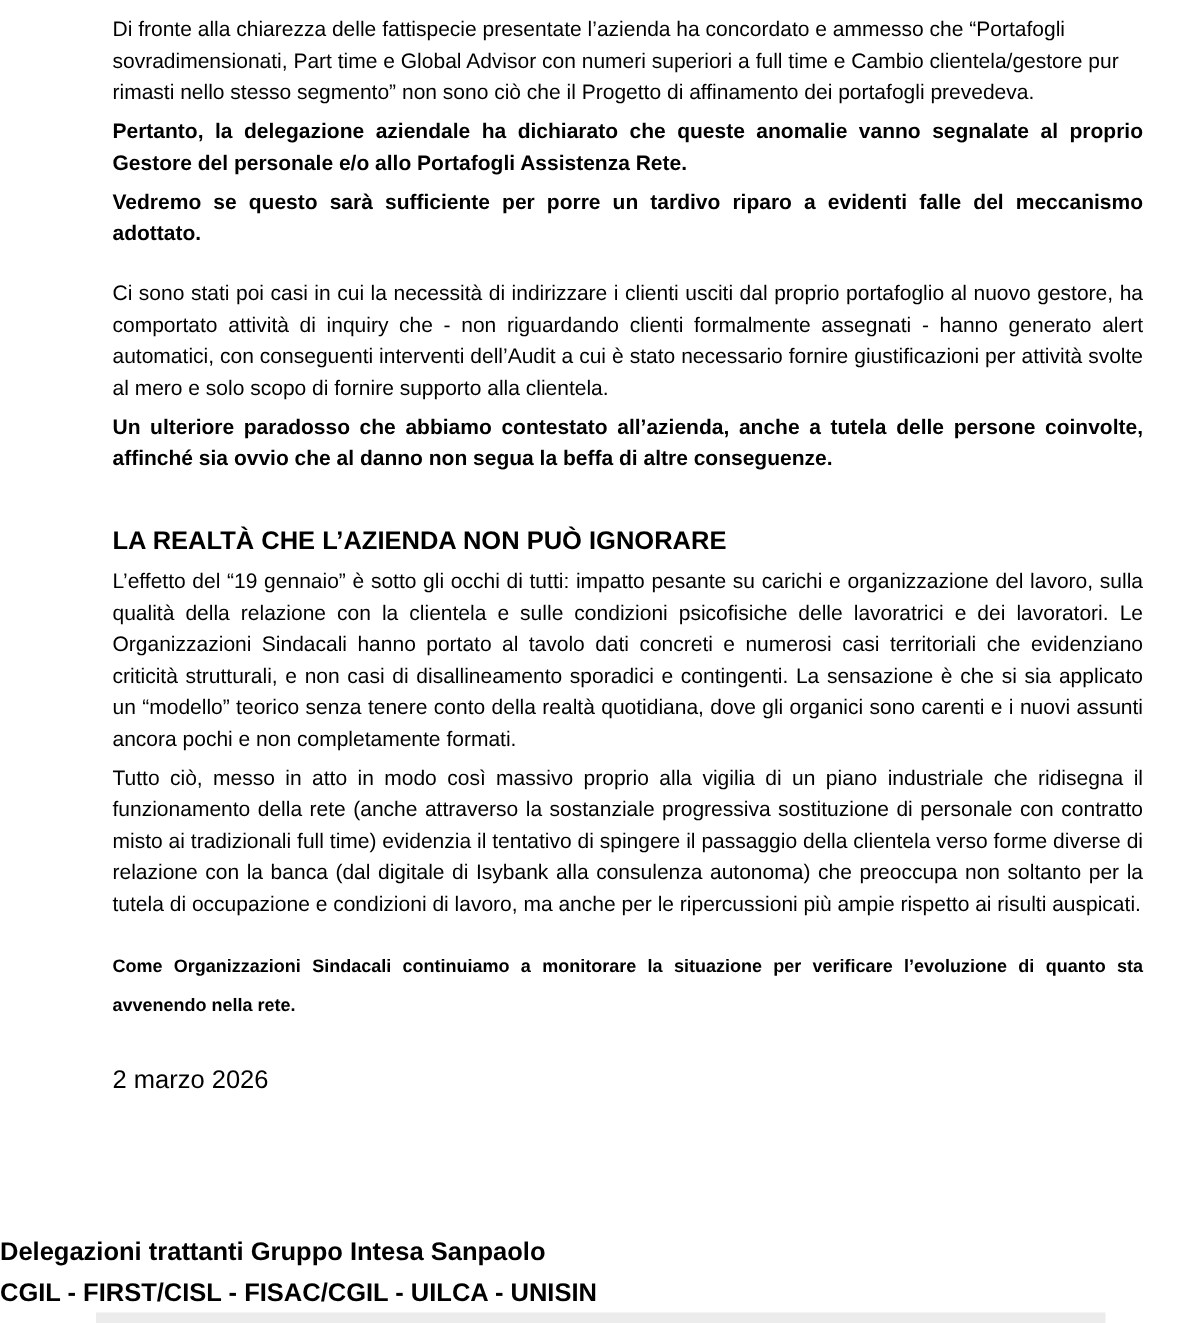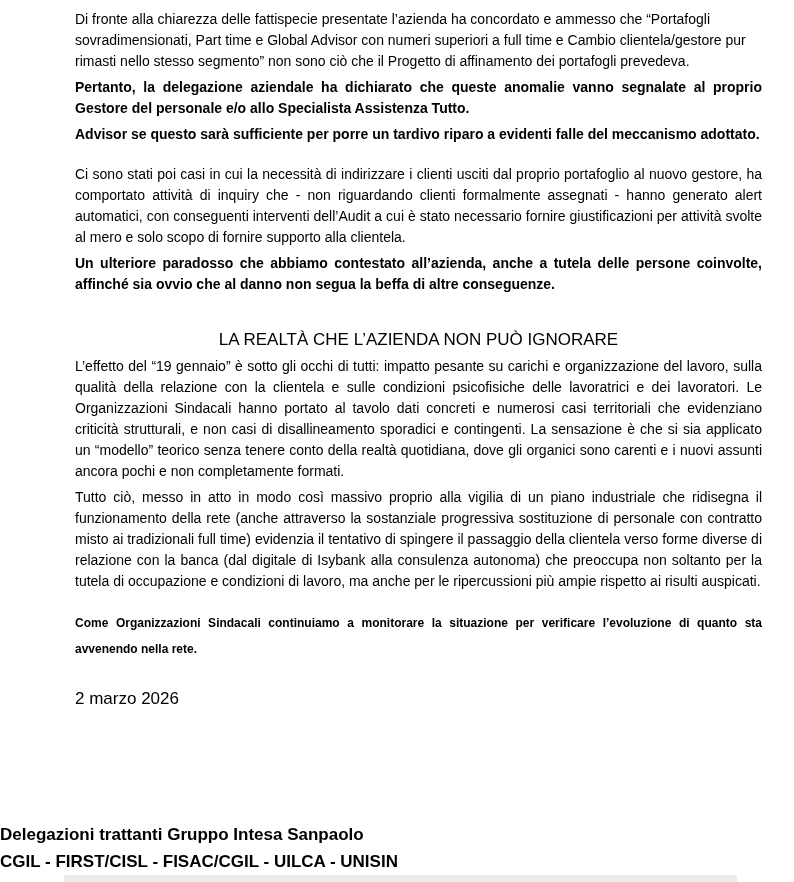--- a/index.html
+++ b/index.html
@@ -27,22 +27,21 @@
     line-height: 21px;
     color: #000000;
   }
   .justify { text-align: justify; }
   .bold { font-weight: bold; }
   .spacer { height: 14px; }
   .section-title {
     margin: 34px 0 6px 0;
     font-size: 17px;
     line-height: 21px;
-    font-weight: normal;
-    text-align: center;
+    font-weight: bold;
     color: #000000;
   }
   .big {
     margin-top: 18px;
     font-size: 12px;
     line-height: 26px;
   }
   .date {
     margin-top: 26px;
     font-size: 17px;
@@ -68,23 +67,23 @@
   }
 </style>
 </head>
 <body>
 
 <div class="page">
   <div class="content">
 
     <p class="body-text">Di fronte alla chiarezza delle fattispecie presentate l’azienda ha concordato e ammesso che “Portafogli sovradimensionati, Part time e Global Advisor con numeri superiori a full time e Cambio clientela/gestore pur rimasti nello stesso segmento” non sono ciò che il Progetto di affinamento dei portafogli prevedeva.</p>
 
-    <p class="body-text bold justify">Pertanto, la delegazione aziendale ha dichiarato che queste anomalie vanno segnalate al proprio Gestore del personale e/o allo Specialista Assistenza Tutto.</p>
+    <p class="body-text bold justify">Pertanto, la delegazione aziendale ha dichiarato che queste anomalie vanno segnalate al proprio Gestore del personale e/o allo Portafogli Assistenza Rete.</p>
 
-    <p class="body-text bold justify">Advisor se questo sarà sufficiente per porre un tardivo riparo a evidenti falle del meccanismo adottato.</p>
+    <p class="body-text bold justify">Vedremo se questo sarà sufficiente per porre un tardivo riparo a evidenti falle del meccanismo adottato.</p>
 
     <div class="spacer"></div>
 
     <p class="body-text justify">Ci sono stati poi casi in cui la necessità di indirizzare i clienti usciti dal proprio portafoglio al nuovo gestore, ha comportato attività di inquiry che - non riguardando clienti formalmente assegnati - hanno generato alert automatici, con conseguenti interventi dell’Audit a cui è stato necessario fornire giustificazioni per attività svolte al mero e solo scopo di fornire supporto alla clientela.</p>
 
     <p class="body-text bold justify">Un ulteriore paradosso che abbiamo contestato all’azienda, anche a tutela delle persone coinvolte, affinché sia ovvio che al danno non segua la beffa di altre conseguenze.</p>
 
     <h2 class="section-title">LA REALTÀ CHE L’AZIENDA NON PUÒ IGNORARE</h2>
 
     <p class="body-text justify">L’effetto del “19 gennaio” è sotto gli occhi di tutti: impatto pesante su carichi e organizzazione del lavoro, sulla qualità della relazione con la clientela e sulle condizioni psicofisiche delle lavoratrici e dei lavoratori. Le Organizzazioni Sindacali hanno portato al tavolo dati concreti e numerosi casi territoriali che evidenziano criticità strutturali, e non casi di disallineamento sporadici e contingenti. La sensazione è che si sia applicato un “modello” teorico senza tenere conto della realtà quotidiana, dove gli organici sono carenti e i nuovi assunti ancora pochi e non completamente formati.</p>

